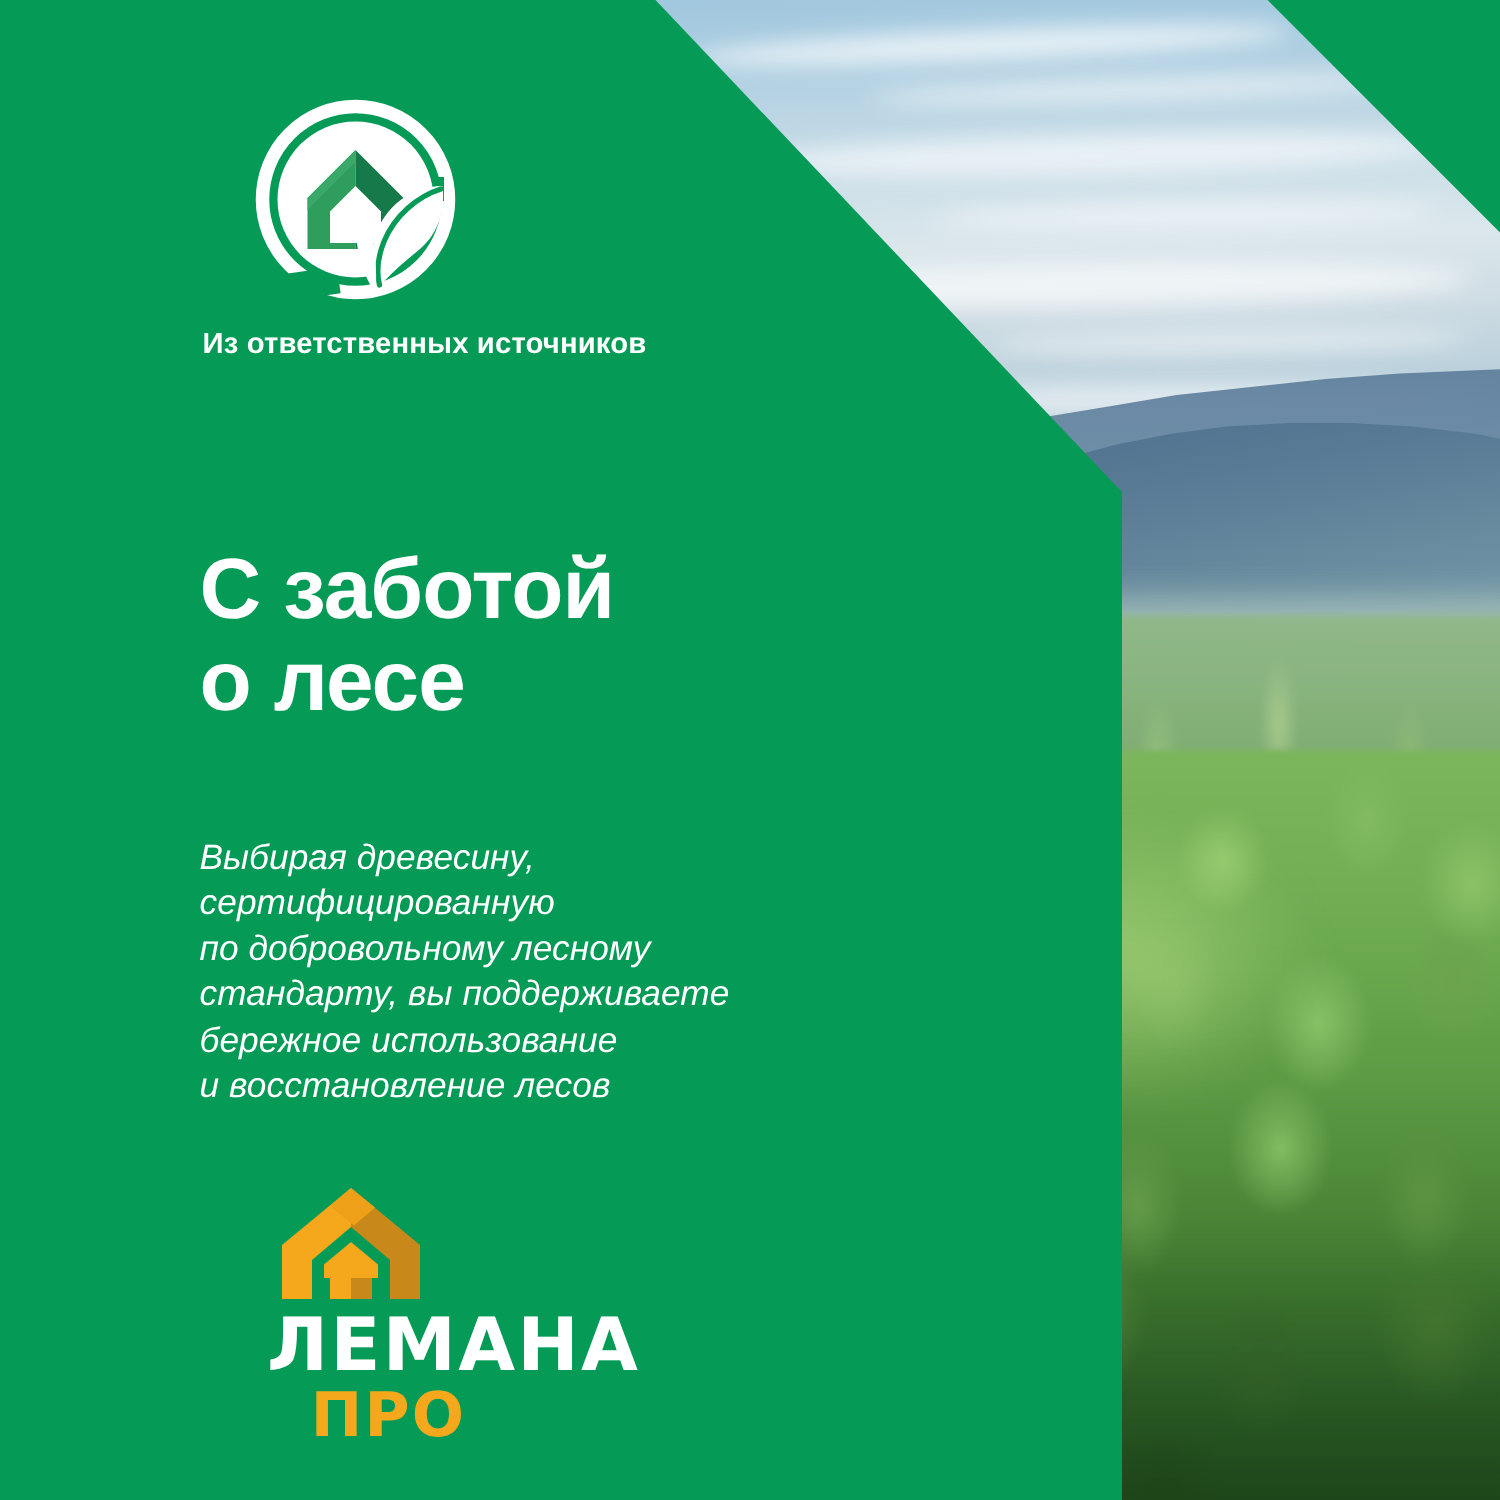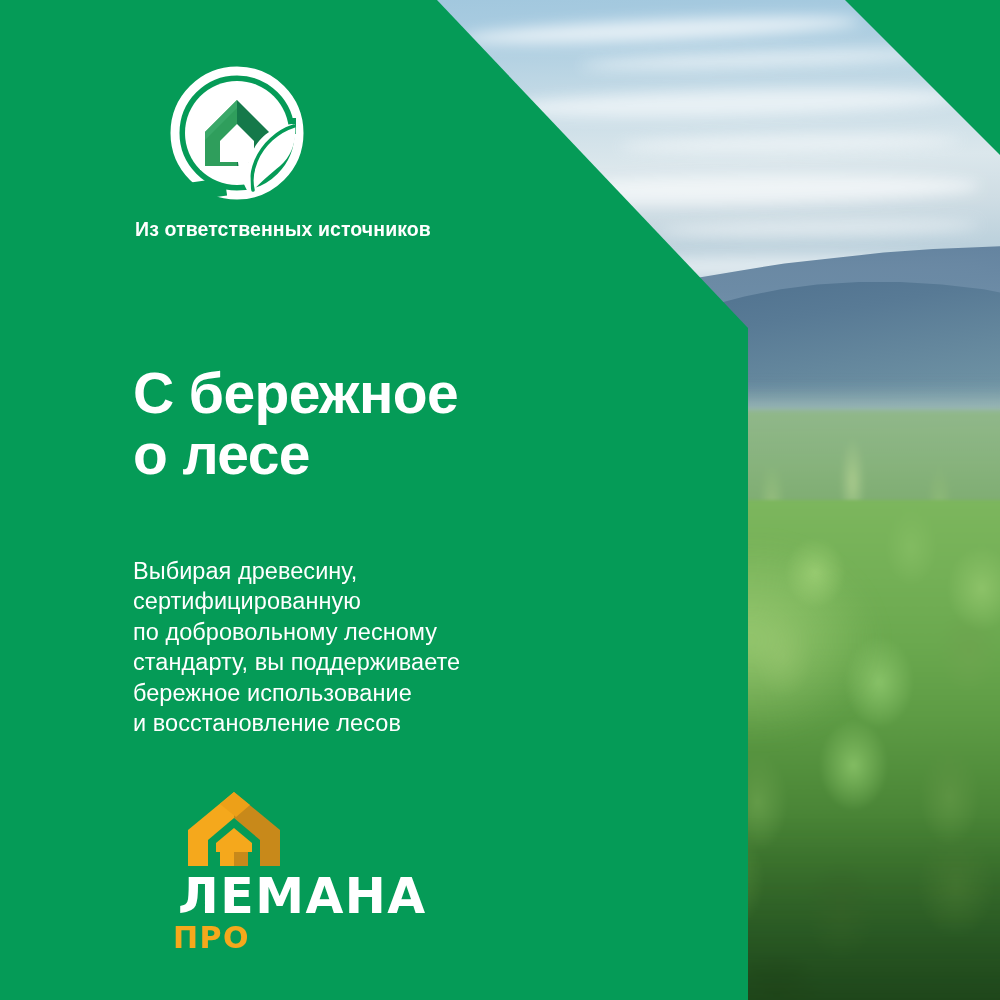--- a/index.html
+++ b/index.html
@@ -249,20 +249,21 @@
   .body-copy {
     position: absolute;
     left: 133px;
     top: 532px;
     color: #ffffff;
     font-size: 23.5px;
     font-weight: 400;
     line-height: 1.30;
     letter-spacing: .05px;
     white-space: pre-line;
+    font-style: italic;
   }
 
   
   .brand {
     position: absolute;
     left: 133px;
     top: 790px;
   }
   .brand-mark { width: 108px; height: 78px; margin-left: 47px; display: block; }
   .brand-word {
@@ -270,25 +271,25 @@
     color: #ffffff;
     font-size: 49px;
     font-weight: 700;
     letter-spacing: 1.5px;
     line-height: 1;
     font-family: "DejaVu Sans", "Liberation Sans", sans-serif;
     margin-left: 45px;
   }
   .brand-sub {
     margin-top: 2px;
-    text-align: left;
+    text-align: center;
     width: 172px;
     margin-left: 40px;
     color: #f5a81c;
-    font-size: 30px;
+    font-size: 41px;
     font-weight: 700;
     letter-spacing: 1.5px;
     line-height: 1;
     font-family: "DejaVu Sans", "Liberation Sans", sans-serif;
   }
 </style>
 </head>
 <body>
 
 <div id="poster">
@@ -356,21 +357,21 @@
           <path d="M127 66 C110 70 95 83 89 100 C86 110 86 120 88 127 C91 116 99 103 109 94 C119 85 126 76 127 66 Z" fill="#059b57" opacity="0"></path>
           <path d="M128 64 C112 69 97 82 90 99 C86 109 85 120 87 128" fill="none" stroke="#059b57" stroke-width="3.5" stroke-linecap="round"></path>
 
           <path d="M84 133 C78 124 73 112 72 100 C71 90 73 80 77 73 C81 84 83 98 84 110 C85 119 85 127 84 133 Z" fill="#ffffff"></path>
         </svg>
       </div>
       <div class="cert-caption">Из ответственных
 источников</div>
     </div>
 
-    <h1 class="headline">С бережное
+    <h1 class="headline">С заботой
 о лесе</h1>
 
     <p class="body-copy">Выбирая древесину,
 сертифицированную
 по добровольному лесному
 стандарту, вы поддерживаете
 бережное использование
 и восстановление лесов</p>
 
     <div class="brand">

